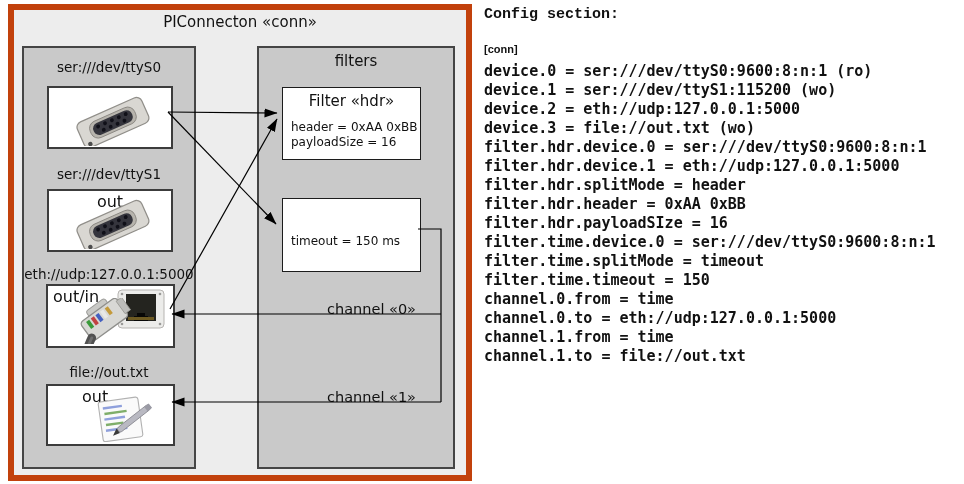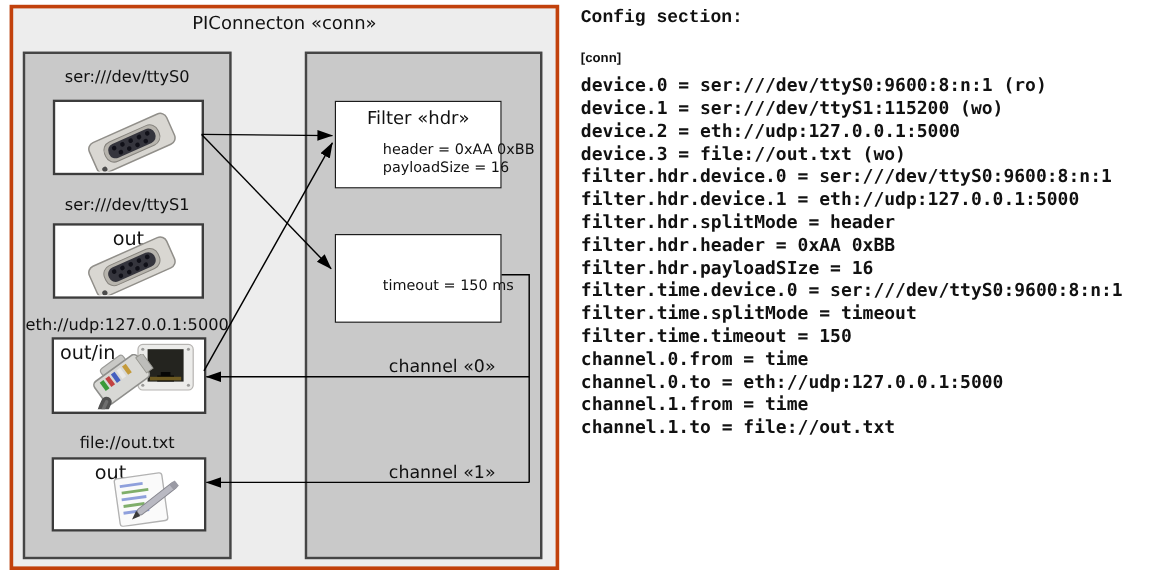--- a/index.html
+++ b/index.html
@@ -1,38 +1,38 @@
 <!DOCTYPE html>
 <html><head>
 <meta charset="utf-8">
 <style>
   html,body{margin:0;padding:0;background:#fff;}
   .stage{position:relative;width:964px;height:484px;background:#ffffff;
          font-family:"DejaVu Sans",sans-serif;color:#111;overflow:hidden;}
 
   
   .outer{position:absolute;left:8px;top:4px;width:452px;height:465px;
-         background:#ededed;border:3px solid #c2410c;}
+         background:#ededed;border:6px solid #c2410c;}
   .outer-title{position:absolute;left:0;top:3px;width:100%;text-align:center;
          font-size:15px;color:#111;}
 
   .panel{position:absolute;background:#c9c9c9;border:2px solid #454545;}
   .panel-left{left:8px;top:36px;width:170px;height:419px;}
   .panel-right{left:243px;top:36px;width:194px;height:419px;}
   .panel-title{position:absolute;left:0;top:4px;width:100%;text-align:center;font-size:15px;}
 
   .dev-label{position:absolute;left:0;width:100%;text-align:center;font-size:13.5px;white-space:nowrap;}
   .dev-box{position:absolute;background:#ffffff;border:2px solid #3c3c3c;}
   .dev-dir{position:absolute;left:0;top:1px;width:100%;text-align:center;font-size:16px;}
   .dev-dir.tl{text-align:left;left:5px;width:auto;}
   .dev-icon{position:absolute;}
 
   .filter-box{position:absolute;background:#ffffff;border:1.5px solid #1c1c1c;}
   .filter-title{position:absolute;left:0;top:4px;width:100%;text-align:center;font-size:15px;}
-  .filter-line{position:absolute;left:8px;font-size:12px;white-space:nowrap;margin-left:31px;}
+  .filter-line{position:absolute;left:8px;font-size:12px;white-space:nowrap;}
 
   .chan-label{position:absolute;right:37px;font-size:14.5px;white-space:nowrap;}
 
   .overlay{position:absolute;left:0;top:0;width:964px;height:484px;pointer-events:none;z-index:6;}
 
   
   .config{position:absolute;left:484px;top:0;width:480px;height:484px;}
   .config-heading{position:absolute;left:0;top:6px;
          font-family:Liberation Mono, monospace;font-weight:bold;font-size:15px;}
   .config-conn{position:absolute;left:0;top:43px;
@@ -138,20 +138,21 @@
           <g transform="rotate(-38 50 30)">
             <rect x="26" y="28" width="50" height="7" rx="3" fill="#b9b9c2" stroke="#86868e"></rect>
             <path d="M26 28 l-9 4.5 9 2.5 z" fill="#3a3a3a"></path>
             <rect x="70" y="28" width="7" height="7" fill="#9a9aa4"></rect>
           </g>
         </svg>
       </div>
     </div>
 
     <div class="panel panel-right">
+      <div class="panel-title">filters</div>
 
       <div class="filter-box" style="left:23px;top:39px;width:137px;height:71px;">
         <div class="filter-title">Filter «hdr»</div>
         <div class="filter-line" style="top:32px;">header = 0xAA 0xBB</div>
         <div class="filter-line" style="top:47px;">payloadSize = 16</div>
       </div>
 
       <div class="filter-box" style="left:23px;top:150px;width:137px;height:72px;">
         <div class="filter-line" style="top:35px;">timeout = 150 ms</div>
       </div>

